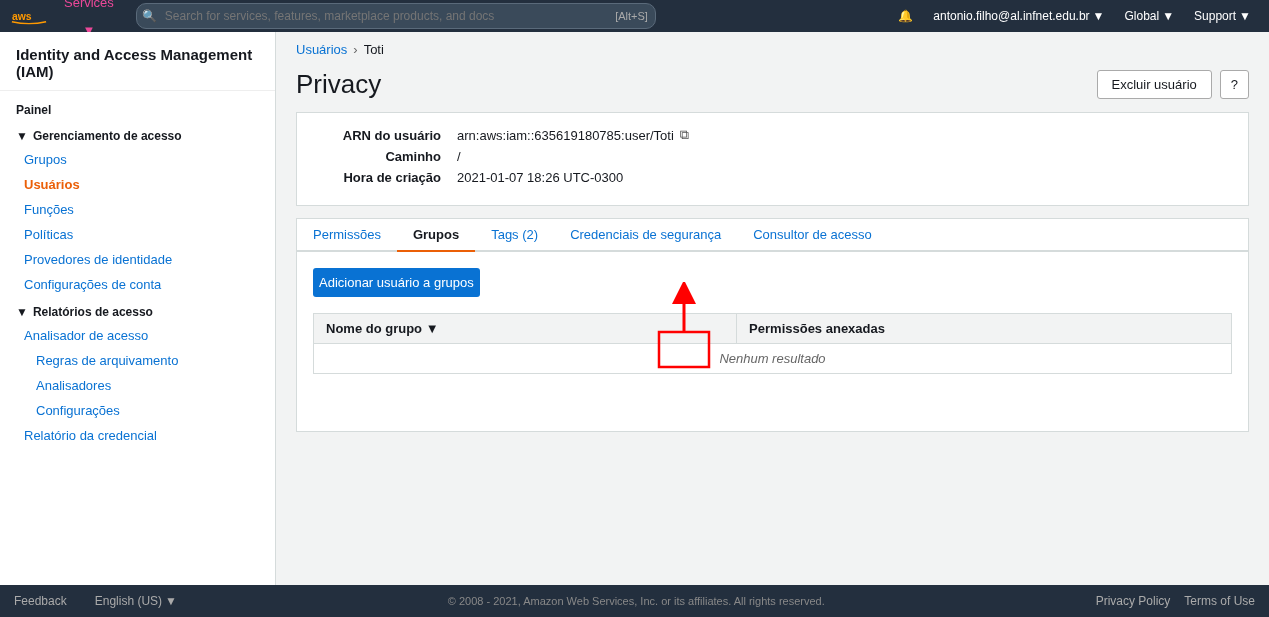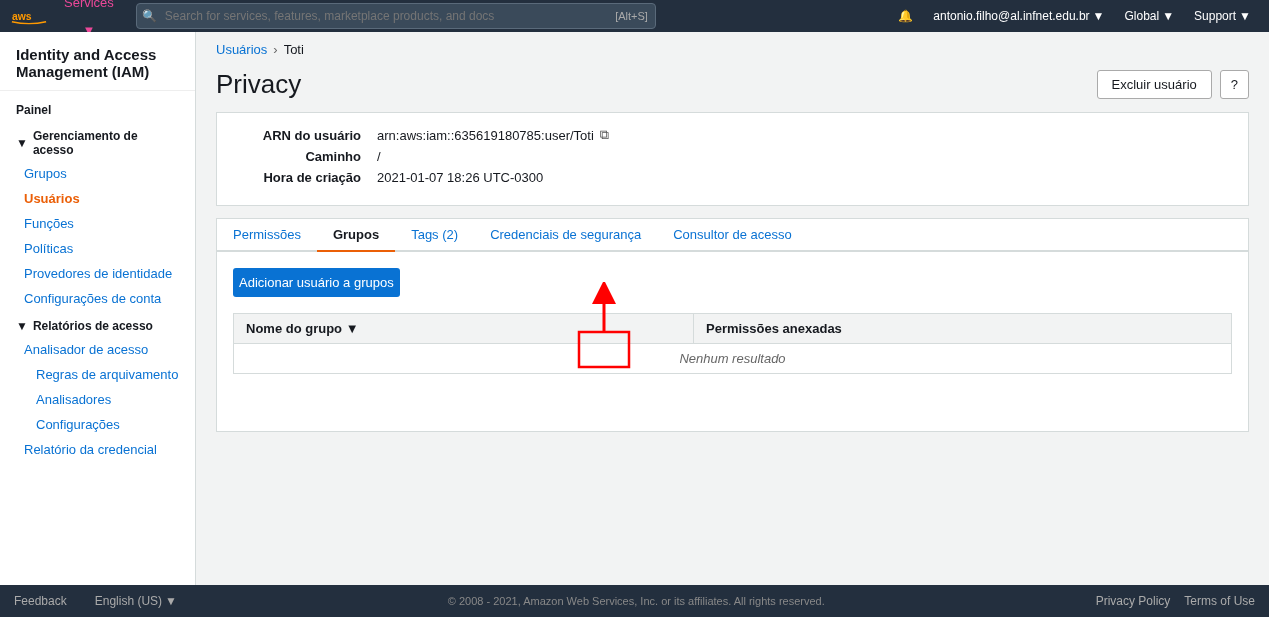--- a/index.html
+++ b/index.html
@@ -42,21 +42,21 @@
       margin: 0 10px;
       position: relative;
       display: flex;
       align-items: center;
     }
     .search-bar input {
       width: 100%;
       height: 26px;
       background: #3a4a5a;
       border: 1px solid #5a6a7a;
-      border-radius: 4px;
+      border-radius: 10px;
       color: #aaa;
       padding: 0 8px 0 28px;
       font-size: 12px;
       outline: none;
     }
     .search-icon-nav {
       position: absolute;
       left: 7px;
       color: #aaa;
       font-size: 12px;
@@ -88,21 +88,21 @@
 
     
     .main-container {
       display: flex;
       flex: 1;
       overflow: hidden;
     }
 
     
     .sidebar {
-      width: 196px;
+      width: 276px;
       background: #fff;
       border-right: 1px solid #d5dbdb;
       overflow-y: auto;
       flex-shrink: 0;
       position: relative;
     }
     .sidebar-collapse-btn {
       position: absolute;
       right: -12px;
       top: 50%;

